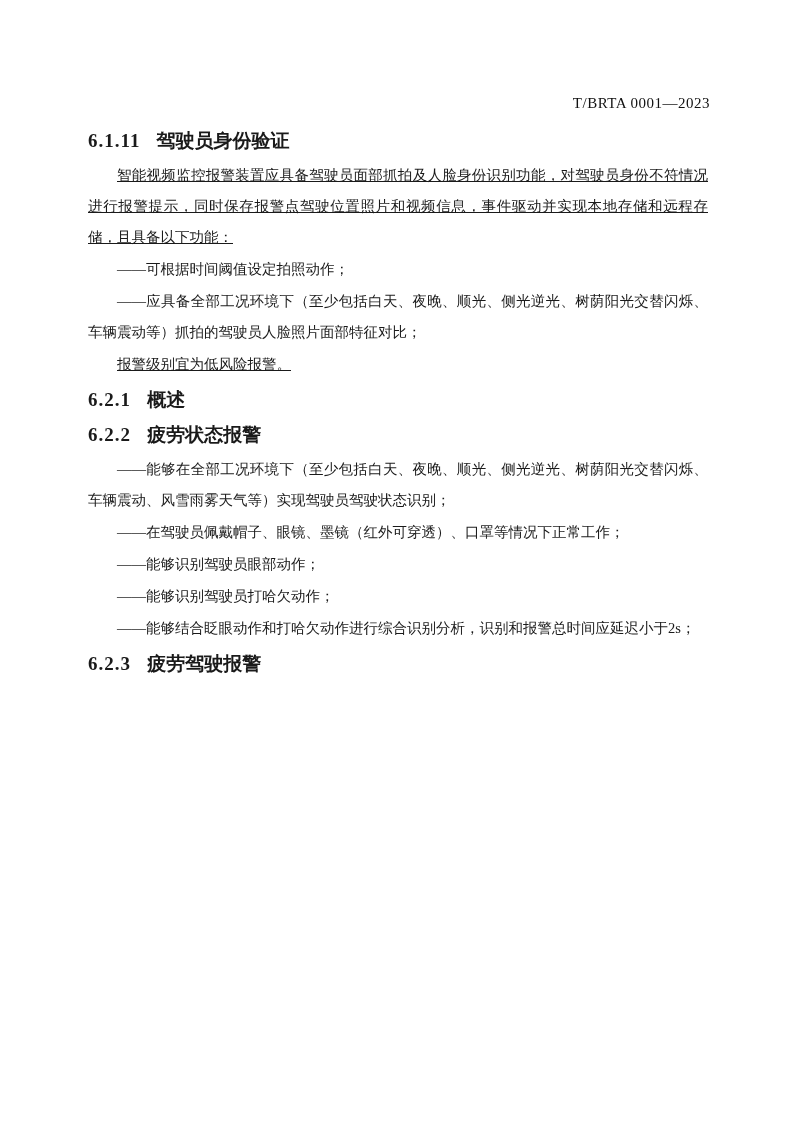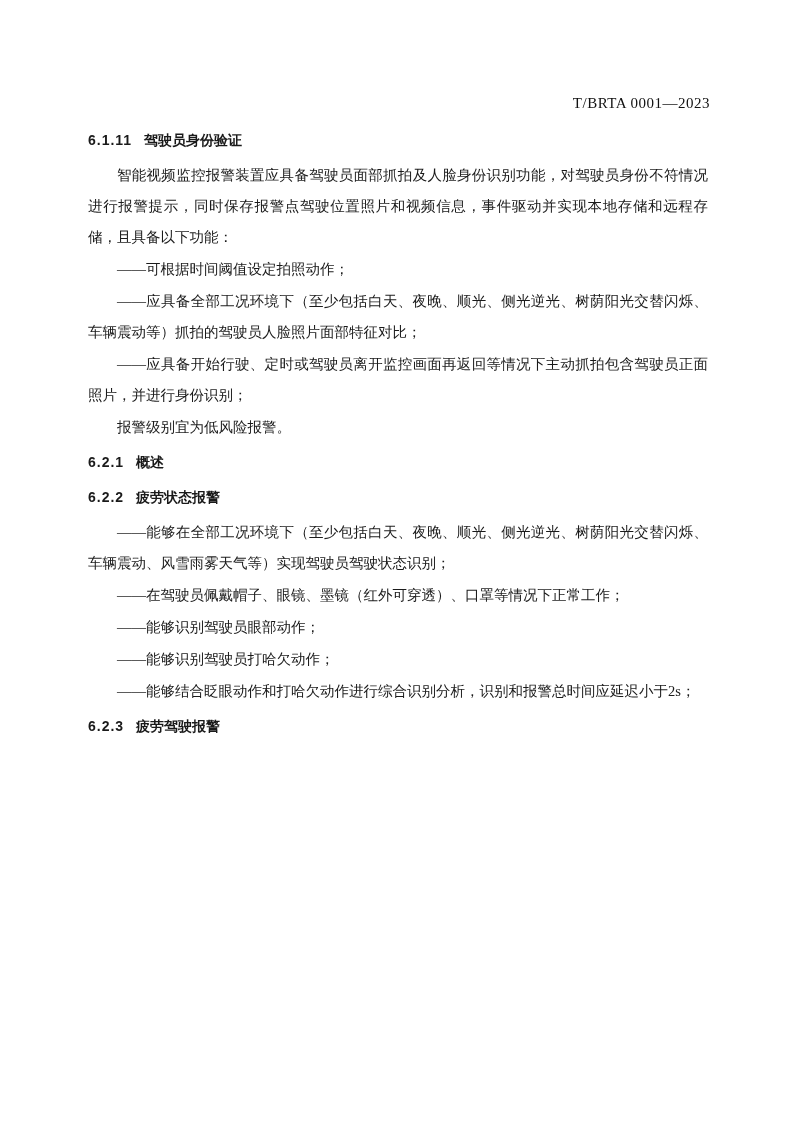--- a/index.html
+++ b/index.html
@@ -35,31 +35,32 @@
     left: 88px;
     width: 620px;
   }
   .content p {
     margin: 1px 0;
     line-height: 31px;
     text-align: justify;
   }
   .para {
     text-indent: 2em;
+    text-decoration: underline;
   }
   .para.first {
     margin-top: 4px;
   }
   .dash {
     text-indent: 2em;
   }
   .heading {
-    font-family: Liberation Sans, sans-serif;
+    font-family: Liberation Serif, serif;
     font-weight: bold;
-    font-size: 14px;
+    font-size: 19px;
     margin: 4px 0 !important;
     text-align: left !important;
   }
   .h-num {
     margin-right: 0.85em;
     letter-spacing: 1px;
   }
   .page-number {
     position: absolute;
     top: 1028px;
@@ -79,21 +80,20 @@
   <main class="content">
 
     <p class="heading">
       <span class="h-num">6.1.11</span><span class="h-title">驾驶员身份验证</span>
     </p>
 
     <p class="para first">智能视频监控报警装置应具备驾驶员面部抓拍及人脸身份识别功能，对驾驶员身份不符情况进行报警提示，同时保存报警点驾驶位置照片和视频信息，事件驱动并实现本地存储和远程存储，且具备以下功能：</p>
 
     <p class="dash">——可根据时间阈值设定拍照动作；</p>
     <p class="dash">——应具备全部工况环境下（至少包括白天、夜晚、顺光、侧光逆光、树荫阳光交替闪烁、车辆震动等）抓拍的驾驶员人脸照片面部特征对比；</p>
-    <p class="dash">——应具备开始行驶、定时或驾驶员离开监控画面再返回等情况下主动抓拍包含驾驶员正面照片，并进行身份识别；</p>
 
     <p class="para">报警级别宜为低风险报警。</p>
 
 
     <p class="heading">
       <span class="h-num">6.2.1</span><span class="h-title">概述</span>
     </p>
 
 
     <p class="heading">

